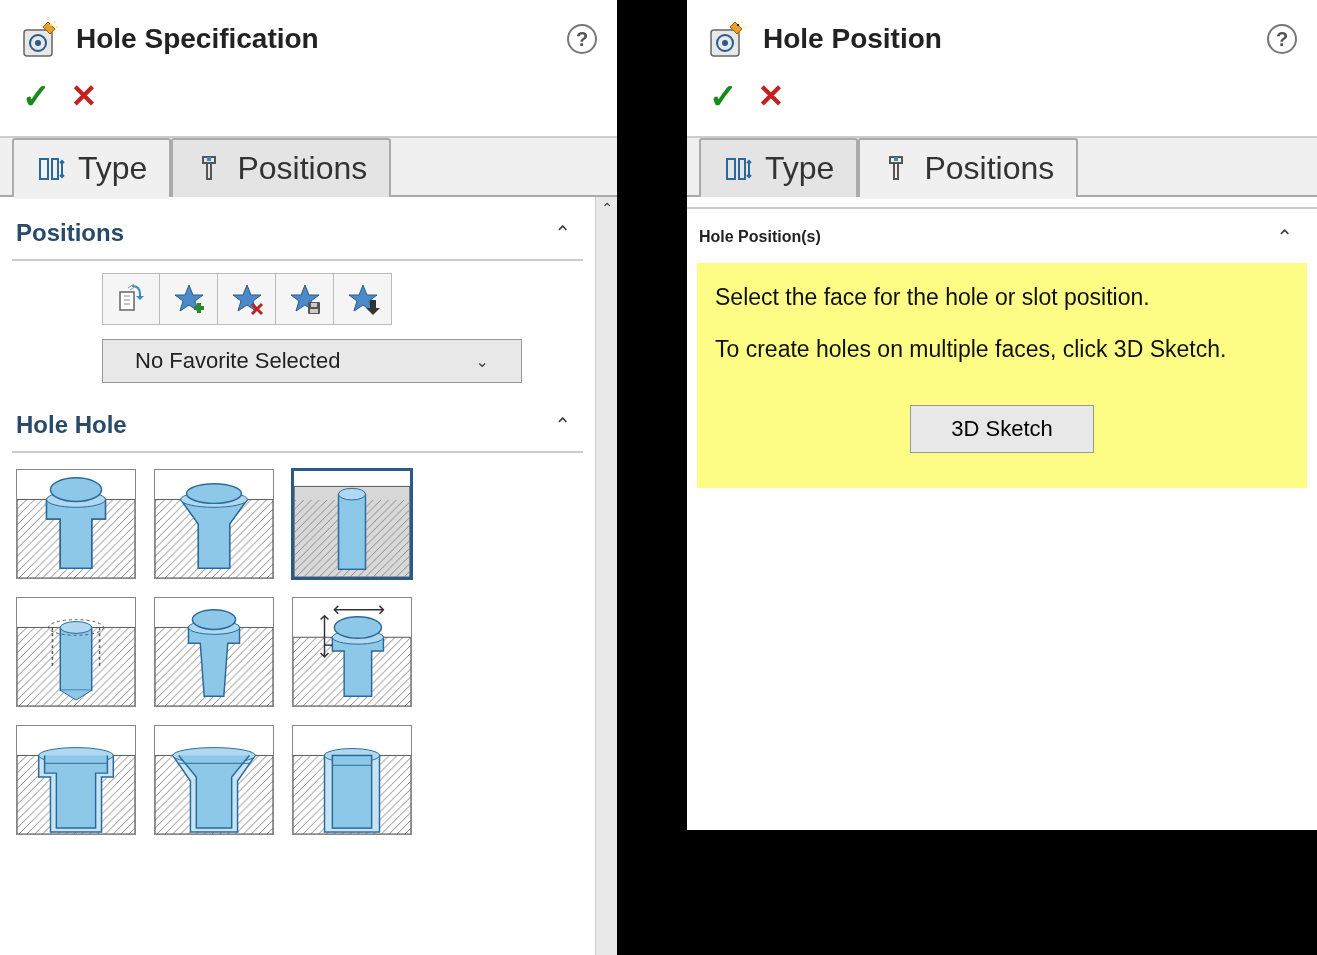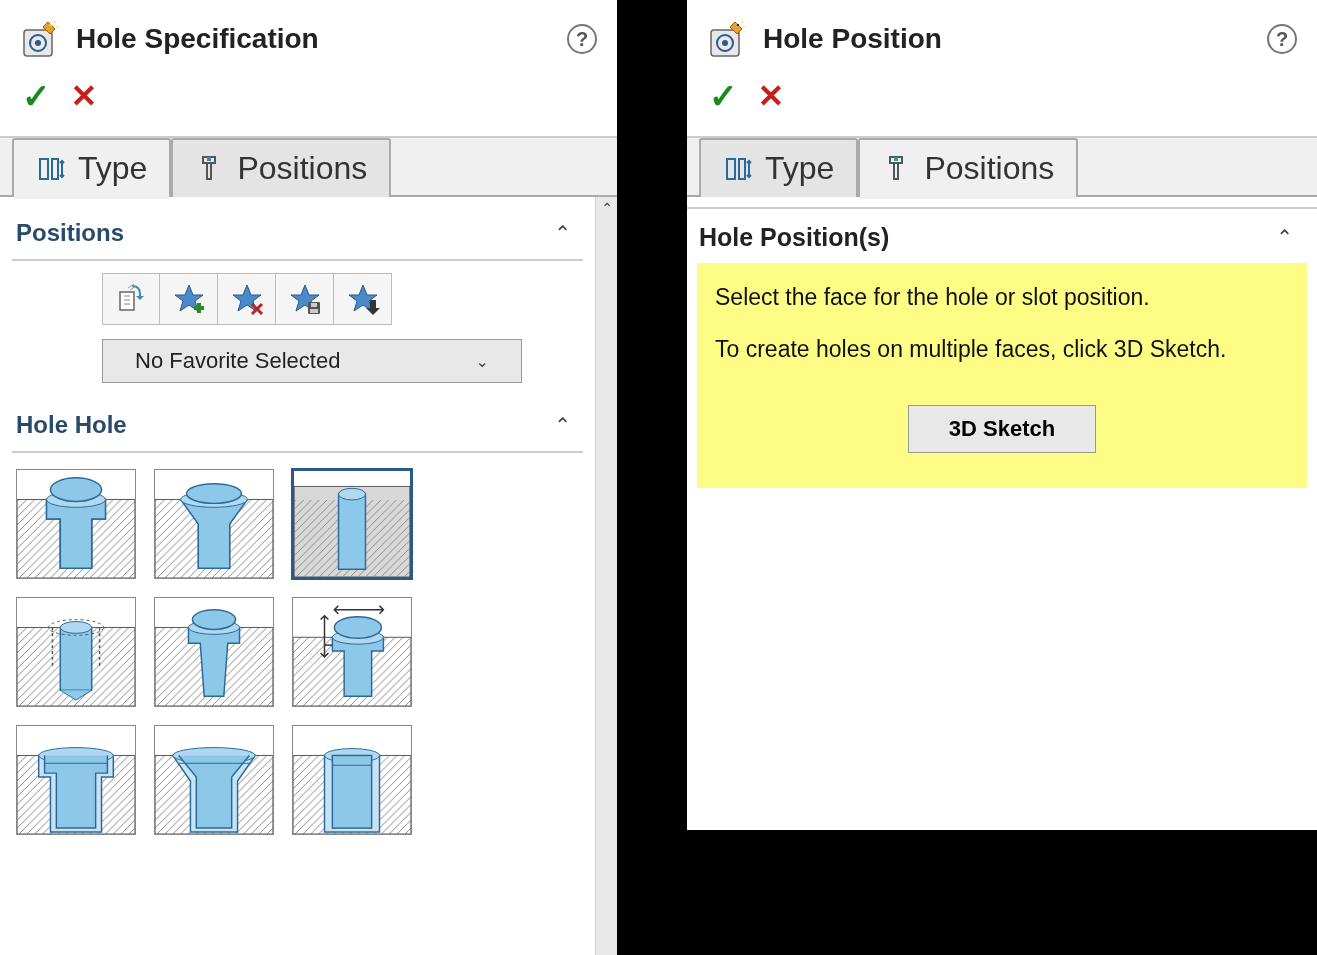--- a/index.html
+++ b/index.html
@@ -217,42 +217,41 @@
     .hole-btn svg { width: 100%; height: 100%; }
     
     
     .section-header-r {
       display: flex;
       align-items: center;
       justify-content: space-between;
       padding: 12px 16px 10px 12px;
     }
     .section-title-r {
-      font-size: 25px;
+      font-size: 16px;
       font-weight: bold;
       color: #222;
     }
     .hint-box {
       background: #fdfc85;
       margin: 0 10px 10px 10px;
       padding: 18px 18px 25px 18px;
       font-size: 23px;
       line-height: 1.4;
       color: #111;
     }
     .hint-text { margin-bottom: 20px; }
     .sketch-btn {
       display: block;
       margin: 40px auto 10px auto;
       padding: 10px 40px;
       background: #e8e8e8;
       border: 1px solid #999;
       font-size: 22px;
       cursor: pointer;
-      font-weight: bold;
     }
   </style>
 </head>
 <body>
 
 <div class="panel panel-left">
 
   <div class="header">
     <span class="wizard-icon">
       <svg viewBox="0 0 42 42">

